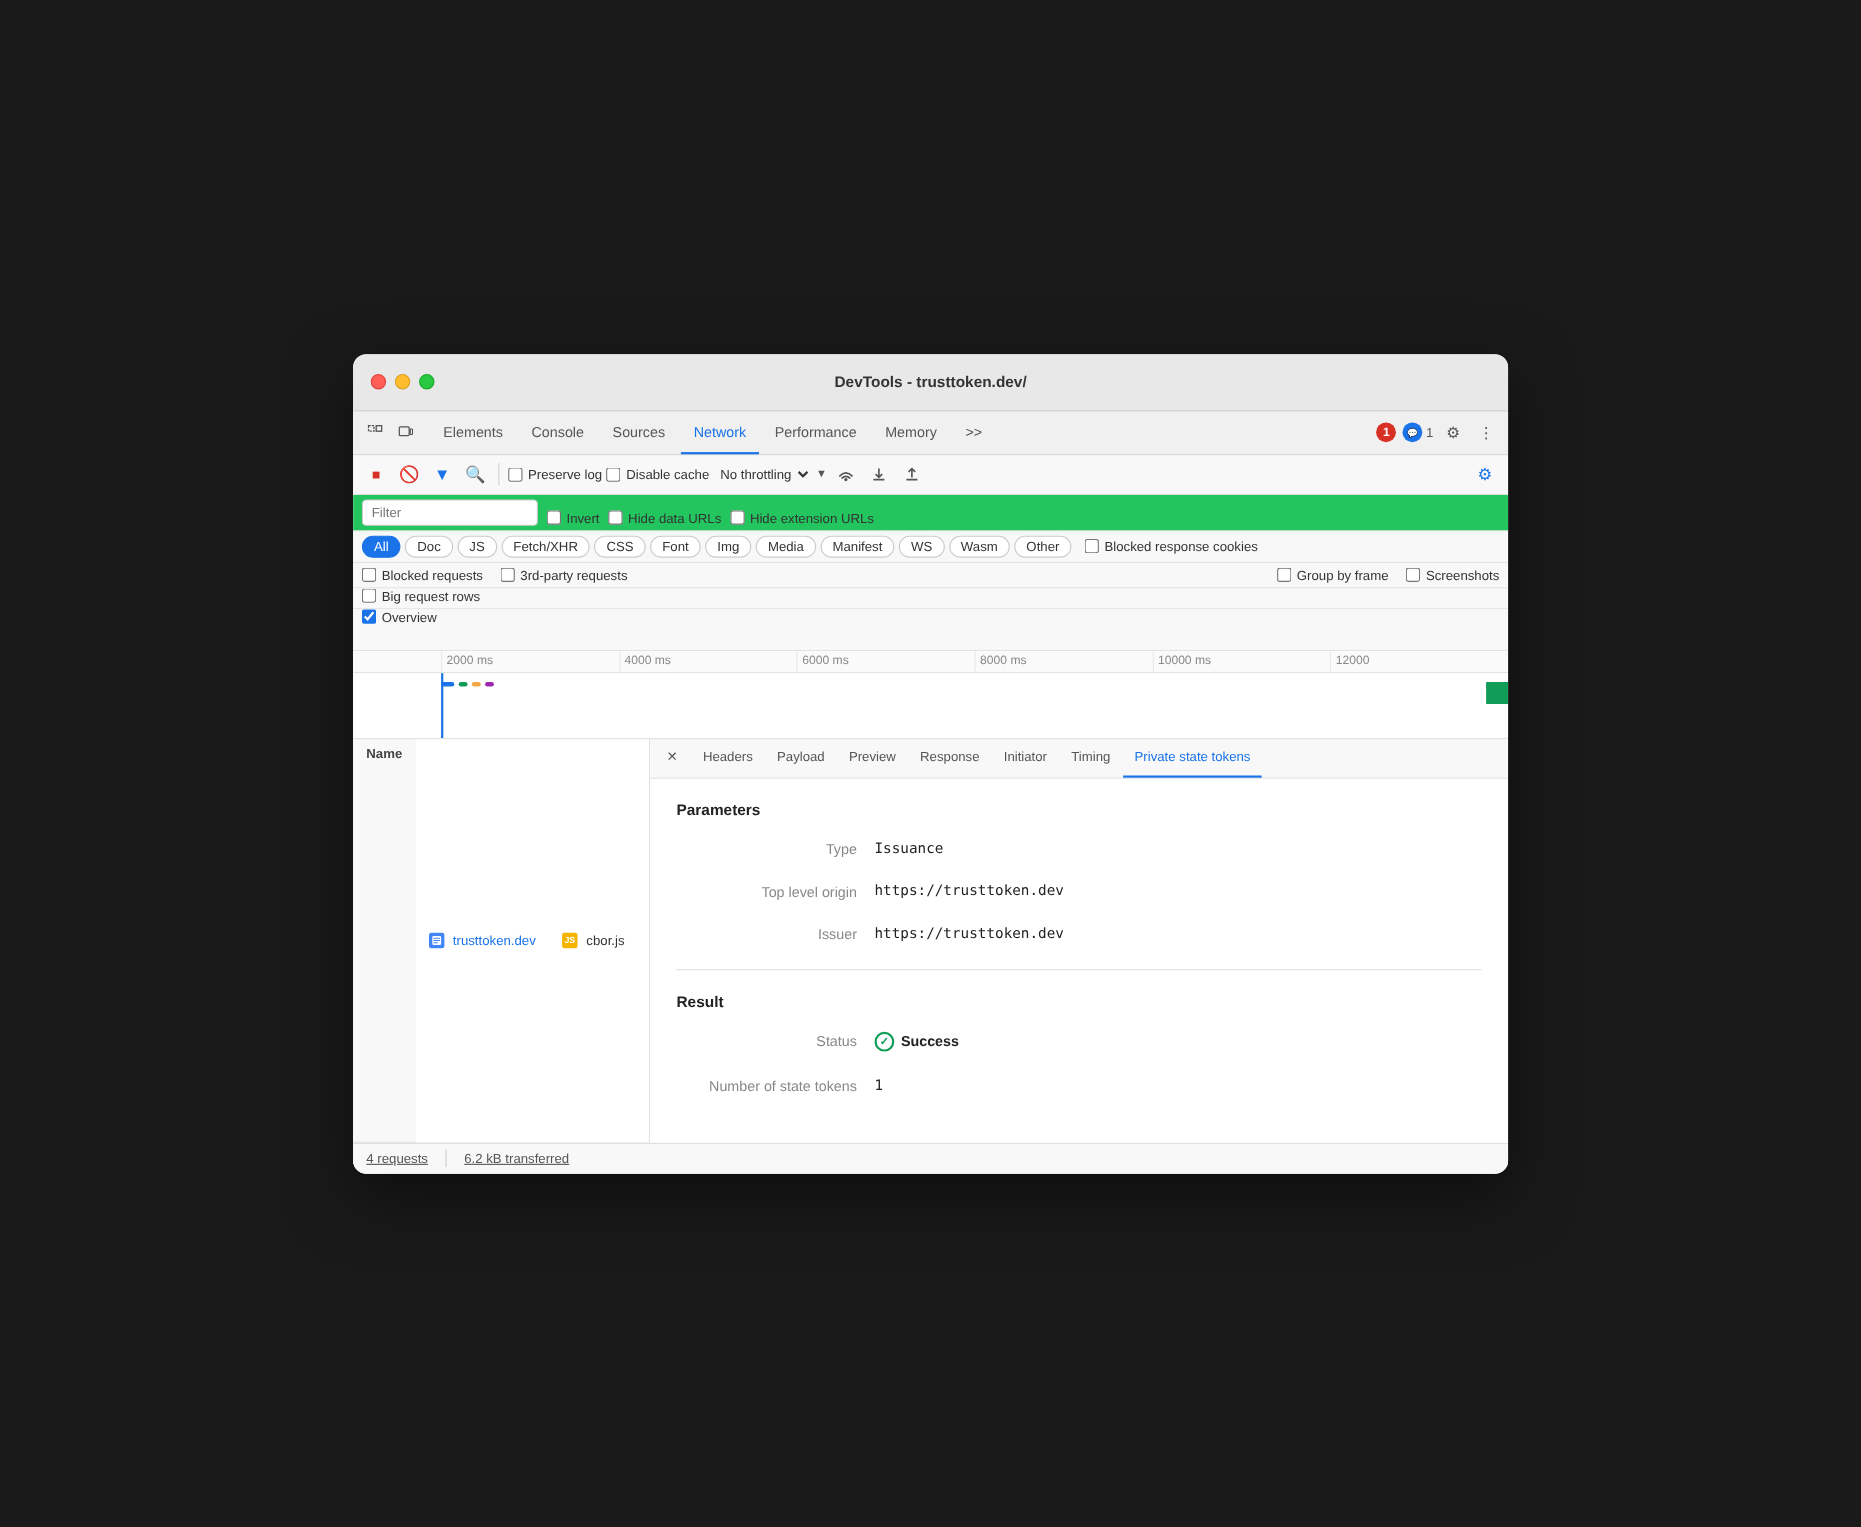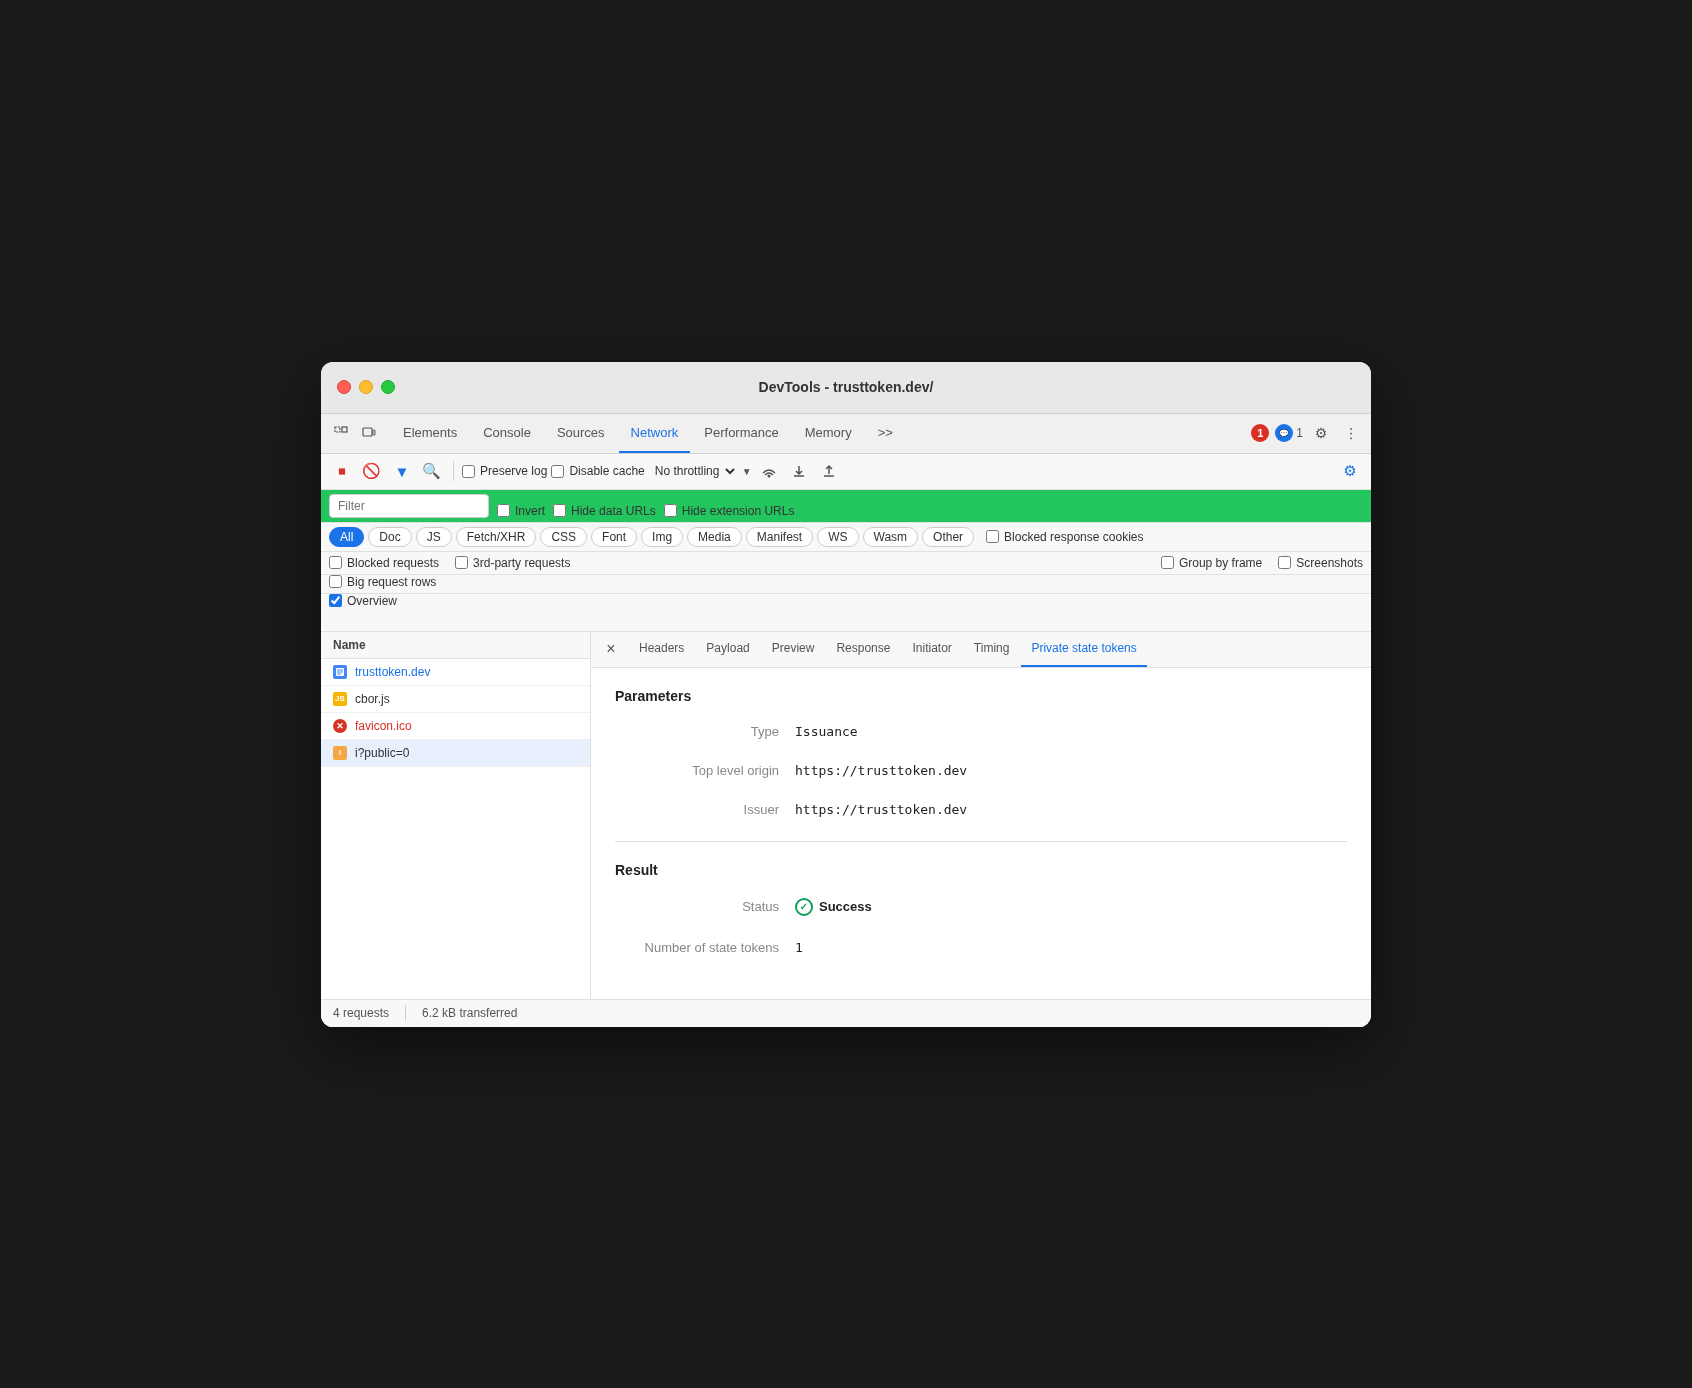--- a/index.html
+++ b/index.html
@@ -321,21 +321,21 @@
     .main-content {
       display: flex;
       flex: 1;
       height: 400px;
     }
     
     .request-list {
       width: 270px;
       border-right: 1px solid #e0e0e0;
       display: flex;
-      flex-direction: column;
+      flex-direction: row;
       overflow: hidden;
     }
     .request-list-header {
       padding: 6px 12px;
       font-size: 12px;
       font-weight: 600;
       color: #444;
       background: #f8f8f8;
       border-bottom: 1px solid #e0e0e0;
     }
@@ -474,20 +474,21 @@
     .status-bar {
       background: #f8f8f8;
       display: flex;
       align-items: center;
       padding: 0 12px;
       height: 28px;
       border-top: 1px solid #e0e0e0;
       gap: 16px;
       font-size: 12px;
       color: #555;
+      text-decoration: underline;
     }
     .status-bar-divider {
       width: 1px;
       height: 16px;
       background: #ccc;
     }
     
     ::-webkit-scrollbar { width: 6px; }
     ::-webkit-scrollbar-track { background: #f0f0f0; }
     ::-webkit-scrollbar-thumb { background: #ccc; border-radius: 3px; }
@@ -659,20 +660,40 @@
     </div>
     <div class="options-bar" style="padding-top:0;padding-bottom:23px;border-bottom:1px solid #e0e0e0;">
       <div class="option-left">
         <label class="option-label">
           <input type="checkbox" class="checkbox-blue" checked="" style="accent-color: rgb(26, 115, 232);">
           <span>Overview</span>
         </label>
       </div>
     </div>
 
+    <div class="timeline-bar">
+      <div class="timeline-ruler">
+        <div class="ruler-mark">2000 ms</div>
+        <div class="ruler-mark">4000 ms</div>
+        <div class="ruler-mark">6000 ms</div>
+        <div class="ruler-mark">8000 ms</div>
+        <div class="ruler-mark">10000 ms</div>
+        <div class="ruler-mark">12000</div>
+      </div>
+      <div class="timeline-content">
+        <div class="timeline-blue-line"></div>
+        <div class="timeline-bar-items">
+          <div class="tbar tbar-blue"></div>
+          <div class="tbar tbar-green" style="margin-left:2px;"></div>
+          <div class="tbar tbar-orange" style="margin-left:2px;"></div>
+          <div class="tbar tbar-purple" style="margin-left:2px;"></div>
+        </div>
+        <div class="timeline-green-block"></div>
+      </div>
+    </div>
 
     <div class="main-content">
 
       <div class="request-list">
         <div class="request-list-header">Name</div>
         <div class="request-item">
           <div class="req-icon req-icon-doc">
             <svg width="10" height="10" viewBox="0 0 10 10">
                 <rect x="1" y="1" width="8" height="8" fill="white" rx="1"></rect>
                 <line x1="2" y1="3" x2="8" y2="3" stroke="#4285f4" stroke-width="1"></line>

